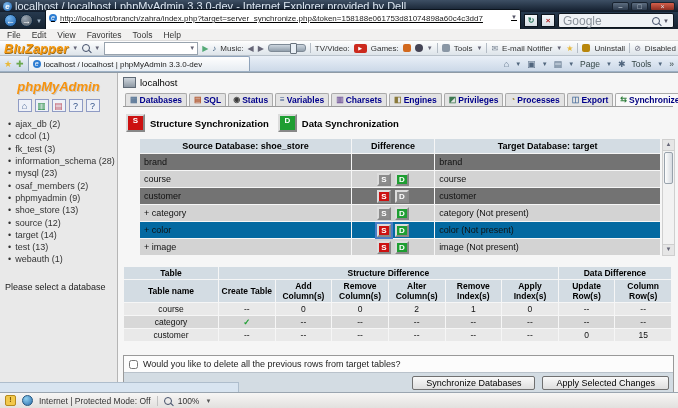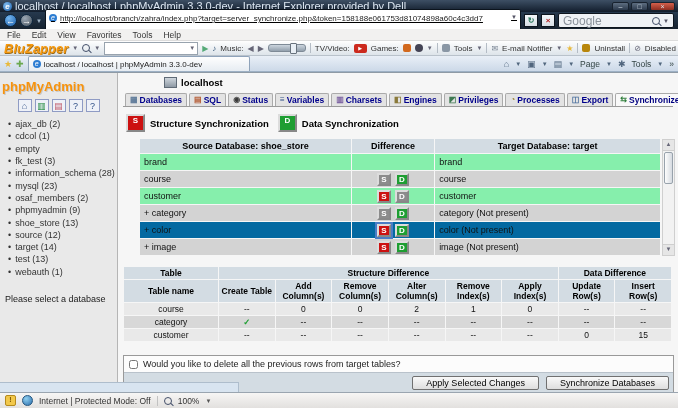--- a/index.html
+++ b/index.html
@@ -53,52 +53,52 @@
   .star.add{color:#6aa84f;}
   .ie-tab{width:212px;height:14px;background:linear-gradient(#fefefe,#e6ecf2);border:1px solid #8fa3ba;border-bottom:none;border-radius:2px 2px 0 0;display:flex;align-items:center;gap:3px;padding:0 4px;align-self:flex-end;}
   .tab-text{font-size:8px;color:#222;white-space:nowrap;overflow:hidden;}
   .cmd-bar{margin-left:auto;display:flex;align-items:center;gap:6px;font-size:8.5px;color:#344;}
   .cmd-ic{font-size:9px;color:#51667e;}
 
   
   .content{height:319px;display:flex;background:#fff;position:relative;border-top:1px solid #8e9aa5;}
 
   .sidebar{width:113px;background:#e9e9e9;border-right:1px solid #b5b5b5;padding:3px 2px;overflow:hidden;}
-  .logo{color:#f7930d;font-weight:bold;font-size:13px;padding:3px 0 5px;text-shadow:1px 1px 0 #c9c9c9;}
+  .logo{text-align:center;color:#f7930d;font-weight:bold;font-size:13px;font-style:italic;padding:3px 0 5px;text-shadow:1px 1px 0 #c9c9c9;}
   .nav-icons{display:flex;justify-content:center;gap:3px;margin-bottom:6px;}
   .nav-ic{width:14px;height:13px;border:1px solid #8f9bc4;background:#eef1f8;font-size:9px;text-align:center;line-height:12px;padding:0;}
   .db-list{list-style:none;margin:2px 0 16px 6px;padding:0;text-align:right;}
   .db-list li{display:flex;align-items:baseline;gap:4px;line-height:12.3px;}
   .db-list li::before{content:"•";color:#333;font-size:9px;}
   .db-link{font-size:9px;color:#333;text-decoration:none;}
   .sidebar-footer{margin:13px 0 0 3px;font-size:9px;color:#222;}
 
   .mainpanel{flex:1;background:#f6f6f6;padding:3px 5px;position:relative;overflow:hidden;}
-  .server-line{display:flex;align-items:center;gap:4px;font-size:9.5px;font-weight:bold;color:#000;padding:1px 0 3px;margin-left:41px;}
+  .server-line{display:flex;align-items:center;gap:4px;font-size:9.5px;font-weight:normal;color:#000;padding:1px 0 3px;}
   .server-ic{width:11px;height:9px;background:linear-gradient(#cfd6dd,#8e99a4);border:1px solid #5f6a76;display:inline-block;}
 
   .pma-tabs{display:flex;gap:2px;align-items:flex-end;border-bottom:1px solid #9a9a9a;padding-left:2px;height:15px;}
   .pma-tab{display:flex;align-items:center;gap:2px;background:#e3e3e3;border:1px solid #aaa;border-bottom:none;border-radius:2px 2px 0 0;padding:1px 4px;font-size:8.5px;font-weight:bold;color:#00008b;white-space:nowrap;}
   .pma-tab.active{background:#f9f9f9;color:#000080;}
   .tab-ic{font-size:8px;line-height:8px;}
 
   .legend{display:flex;align-items:center;gap:9px;padding:7px 0 6px 3px;font-size:9.5px;font-weight:bold;color:#000;}
   .legend .grp{display:flex;align-items:center;gap:5px;}
   .sd-btn{display:inline-block;width:15px;height:14px;border:2px outset #dcdcdc;color:#fff;font-family:inherit;font-size:8px;font-weight:bold;text-align:center;line-height:10px;padding:0;}
   .sd-btn.red{background:#cc1111;}
   .sd-btn.green{background:#1e9e32;}
   .sd-btn.gray{background:#8c8c8c;}
   .sd-btn.focused{outline:2px solid #4a7dc5;}
   .sd-small{width:14px;height:13px;margin:0 2px;}
 
   .compare-wrap{position:relative;width:536px;margin-left:16px;}
   table.compare{border-collapse:separate;border-spacing:1px;width:522px;background:#f6f6f6;table-layout:fixed;}
   .compare th{background:#d3dce3;font-weight:bold;font-size:9px;padding:2px;color:#000;}
   .compare td{font-size:9px;padding:1px 4px;height:14px;color:#111;}
-  tr.rlight td{background:#86efac;}
+  tr.rlight td{background:#737373;}
   tr.rdark td{background:#d3d3d3;}
   tr.rhl td{background:#0369a1;}
   .diff-cell{text-align:center;}
   .vscroll{position:absolute;right:0;top:1px;bottom:0;width:11px;background:#f2f2f2;border:1px solid #cfcfcf;}
   .vs-arrow{height:10px;background:#e6e6e6;color:#667;font-size:6px;text-align:center;line-height:9px;border-bottom:1px solid #cfcfcf;}
   .vs-arrow.down{position:absolute;bottom:0;left:0;right:0;border-top:1px solid #cfcfcf;border-bottom:none;}
   .vs-thumb{position:absolute;top:12px;left:1px;right:1px;height:30px;background:linear-gradient(90deg,#fdfdfd,#d6dbe1);border:1px solid #98a2ac;border-radius:2px;}
 
   table.diff{border-collapse:separate;border-spacing:1px;width:549px;background:#f6f6f6;margin-top:10px;table-layout:fixed;}
   .diff th{background:#d3dce3;font-weight:bold;font-size:8.5px;padding:1px 2px;color:#000;}
@@ -240,23 +240,20 @@
           <button class="nav-ic" style="color: rgb(47, 79, 135);">?</button>
         </div>
       <ul class="db-list" id="db-list">
           <li>
             <a class="db-link" href="#">ajax_db (2)</a>
           </li>
           <li>
             <a class="db-link" href="#">cdcol (1)</a>
           </li>
           <li>
-            <a class="db-link" href="#">empty</a>
-          </li>
-          <li>
             <a class="db-link" href="#">fk_test (3)</a>
           </li>
           <li>
             <a class="db-link" href="#">information_schema (28)</a>
           </li>
           <li>
             <a class="db-link" href="#">mysql (23)</a>
           </li>
           <li>
             <a class="db-link" href="#">osaf_members (2)</a>
@@ -406,21 +403,21 @@
             </tr>
             <tr>
               <th>Table name</th>
               <th>Create Table</th>
               <th>Add Column(s)</th>
               <th>Remove Column(s)</th>
               <th>Alter Column(s)</th>
               <th>Remove Index(s)</th>
               <th>Apply Index(s)</th>
               <th>Update Row(s)</th>
-              <th>Insert Row(s)</th>
+              <th>Column Row(s)</th>
             </tr>
           </thead>
         <tbody id="diff-body">
             <tr class="rlight">
               <td>course</td>
               <td>--</td>
               <td>0</td>
               <td>0</td>
               <td>2</td>
               <td>1</td>
@@ -452,22 +449,22 @@
             </tr>
           </tbody>
       </table>
 
       <div class="bottom-box">
         <div class="cb-row">
           <input type="checkbox" id="del-cb" style="">
           <label for="del-cb">Would you like to delete all the previous rows from target tables?</label>
         </div>
         <div class="footer-bar">
+          <button class="btn">Synchronize Databases</button>
           <button class="btn">Apply Selected Changes</button>
-          <button class="btn">Synchronize Databases</button>
         </div>
       </div>
     </div>
 
     <div class="blue-strip"></div>
   </div>
 
   <div class="statusbar">
     <span class="shield">!</span>
     <span class="globe"></span>

